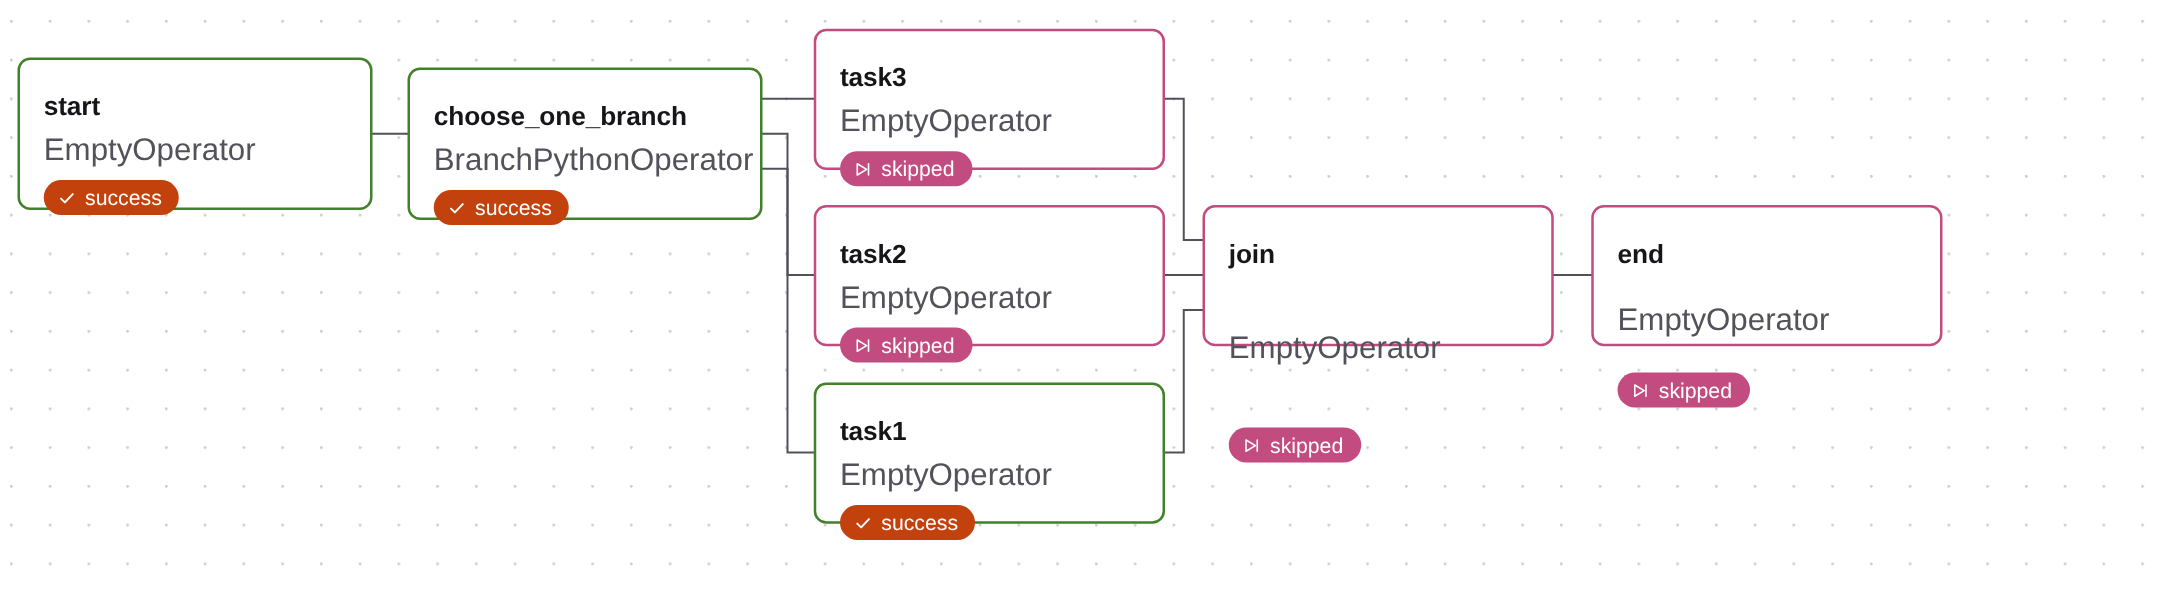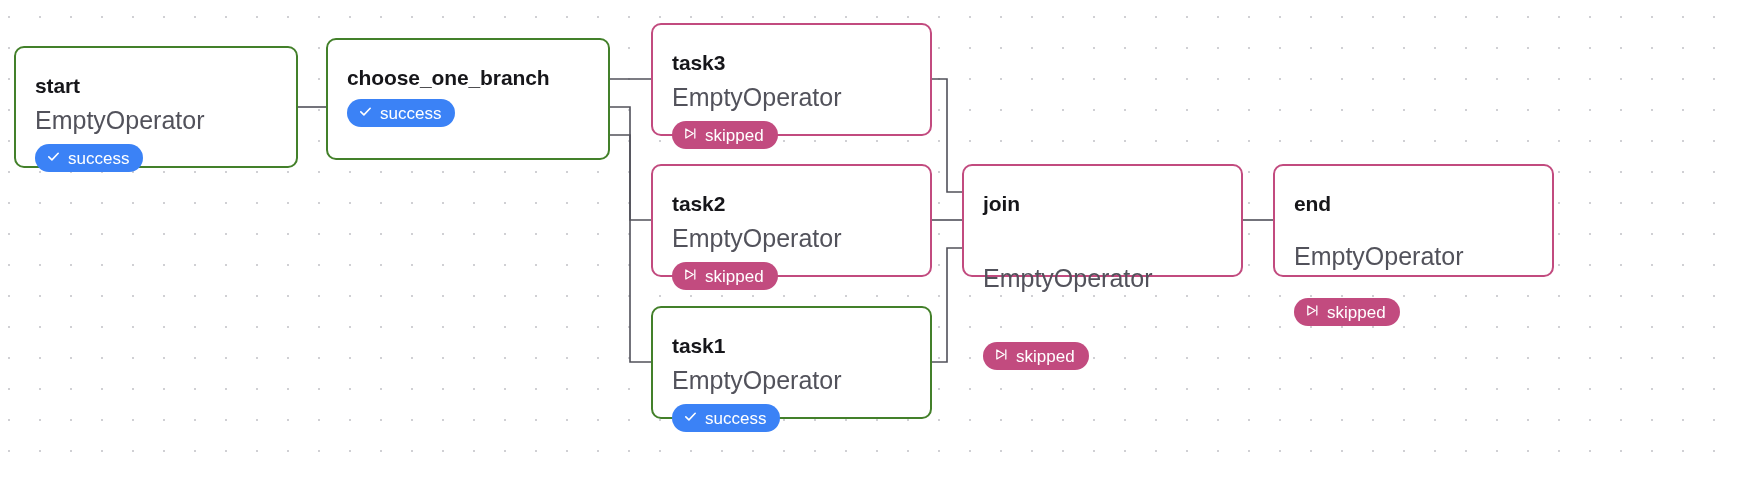--- a/index.html
+++ b/index.html
@@ -62,30 +62,30 @@
     font-weight: normal;
     color: #52525b;
     line-height: 1.2;
     margin-top: 7px;
     white-space: nowrap;
   }
 
   .badge {
     margin-top: 9px;
     display: inline-flex;
-    align-items: flex-start;
+    align-items: flex-end;
     gap: 7px;
     border-radius: 999px;
     padding: 5px 14px 6px 11px;
     color: #ffffff;
     font-size: 17px;
     line-height: 1;
     white-space: nowrap;
   }
-  .badge.success { background: #3b82f6; }
+  .badge.success { background: #c2410c; }
   .badge.skipped { background: #c24b7f; }
   .badge svg { display: block; }
   .badge-label { position: relative; top: 0.5px; }
 </style>
 </head>
 <body>
 
 <div id="canvas">
 
   <svg id="edge-layer" width="1738" height="480" viewBox="0 0 1738 480" xmlns="http://www.w3.org/2000/svg">
@@ -105,22 +105,23 @@
         <div class="node-operator">EmptyOperator</div>
         <div class="badge success">
           <span>
             <svg width="15" height="15" viewBox="0 0 16 16" aria-hidden="true">
               <path d="M3 8.4 L6.3 11.6 L13 4.6" fill="none" stroke="#ffffff" stroke-width="1.7" stroke-linecap="round" stroke-linejoin="round"></path>
             </svg>
           </span>
           <span class="badge-label">success</span>
         </div>
       </div>
-      <div class="node state-success" style="left: 326px; top: 38px; width: 284px; height: 122px;">
+      <div class="node state-success" style="left: 326px; top: 54px; width: 284px; height: 122px;">
         <div class="node-title">choose_one_branch</div>
+        <div class="node-operator">BranchPythonOperator</div>
         <div class="badge success">
           <span>
             <svg width="15" height="15" viewBox="0 0 16 16" aria-hidden="true">
               <path d="M3 8.4 L6.3 11.6 L13 4.6" fill="none" stroke="#ffffff" stroke-width="1.7" stroke-linecap="round" stroke-linejoin="round"></path>
             </svg>
           </span>
           <span class="badge-label">success</span>
         </div>
       </div>
       <div class="node state-skipped" style="left: 651px; top: 23px; width: 281px; height: 113px;">

